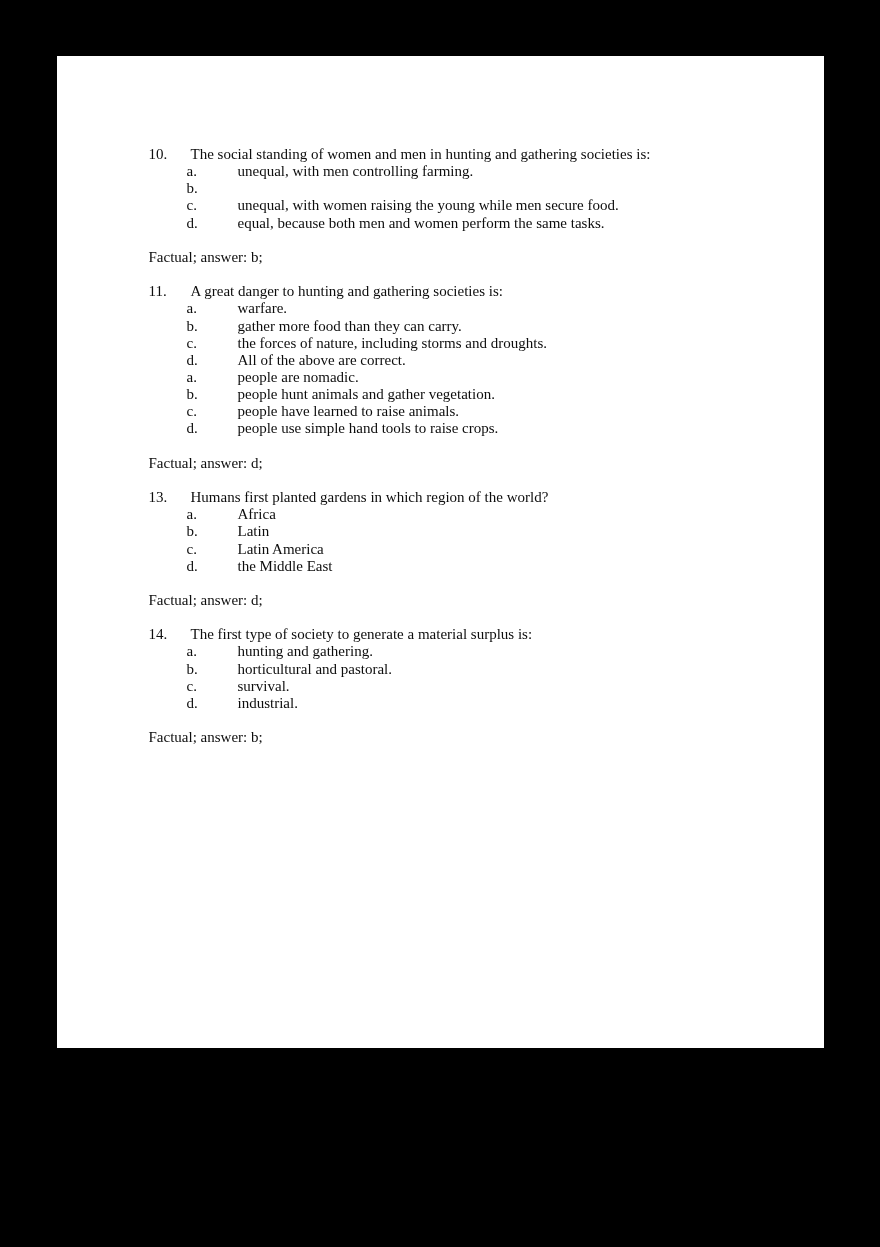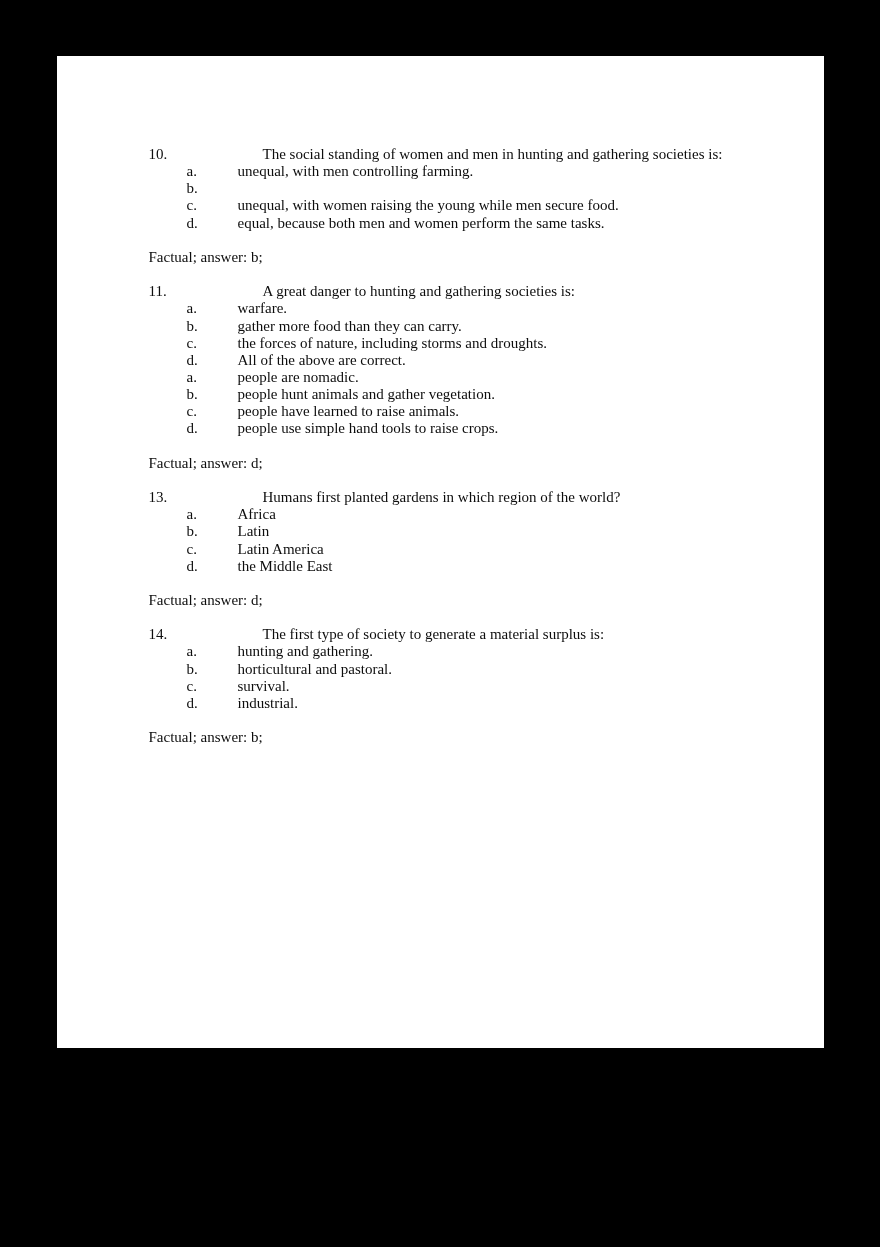--- a/index.html
+++ b/index.html
@@ -20,30 +20,28 @@
     box-sizing: border-box;
     padding-top: 90px;
     font-family: "Liberation Serif", "DejaVu Serif", serif;
     font-size: 15px;
     line-height: 17.15px;
     color: #0d0d0d;
   }
   .q-line {
     display: flex;
     padding-left: 92px;
-    gap: 24px;
   }
   .q-num {
     flex: none;
     width: 42px;
   }
   .q-text {
     flex: 1;
     padding-right: 8px;
-    margin-left: 48px;
   }
   .opt-line {
     display: flex;
     padding-left: 130px;
   }
   .opt-letter {
     flex: none;
     width: 51px;
   }
   .opt-text {

